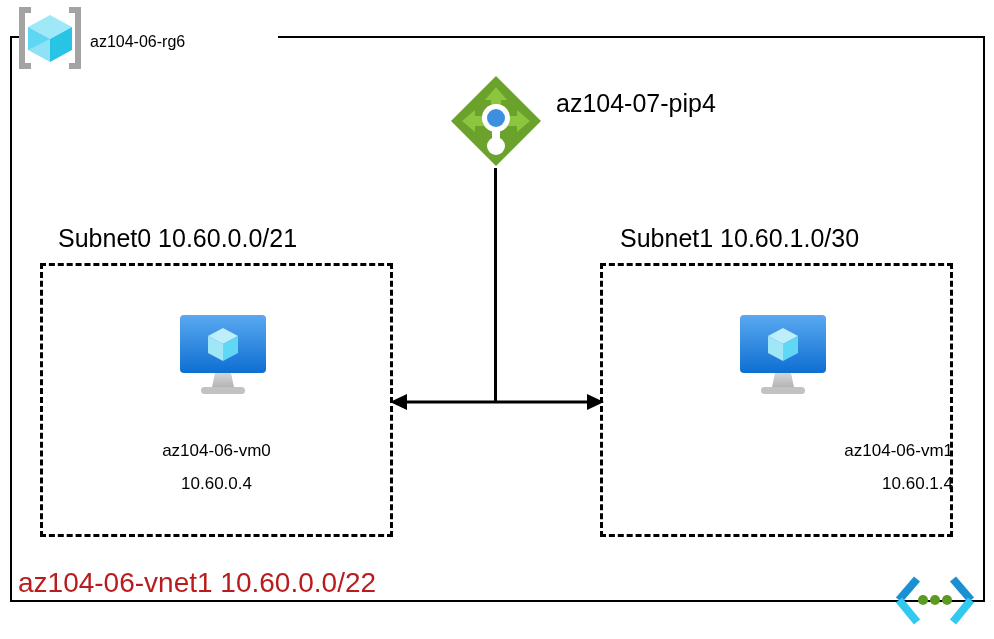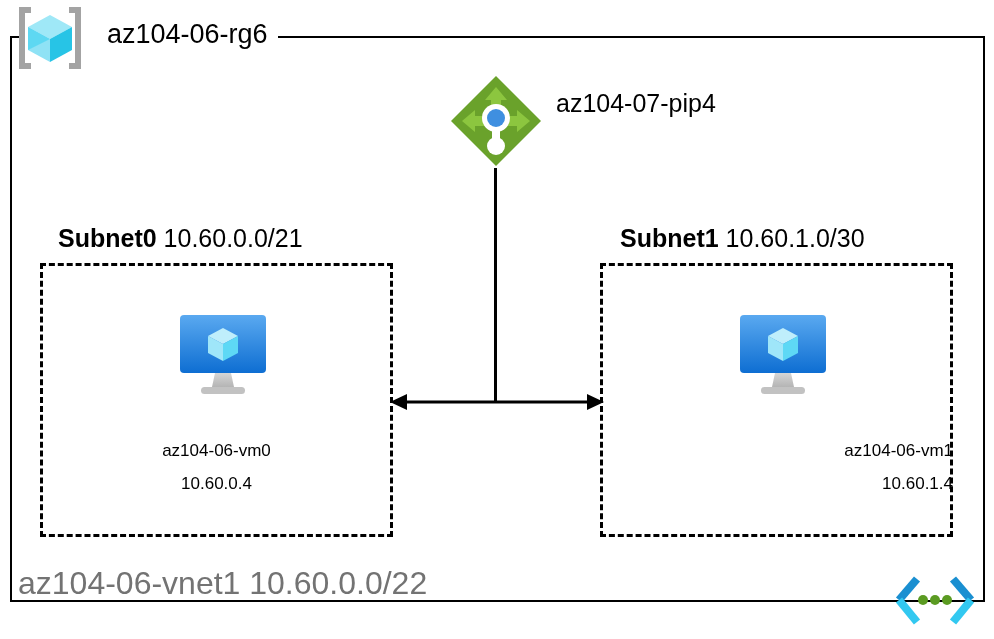--- a/index.html
+++ b/index.html
@@ -68,26 +68,25 @@
     left: 17px;
     top: 6px;
     width: 66px;
     height: 64px;
   }
   .rg-icon svg { display: block; }
 
   .rg-label {
     position: absolute;
     left: 90px;
-    top: 19px;
-    font-size: 27px;
+    top: 27px;
+    font-size: 16px;
     line-height: 30px;
     white-space: nowrap;
     color: #000000;
-    margin-left: 17px;
   }
 
   
   .lb-icon {
     position: absolute;
     left: 449px;
     top: 74px;
     width: 94px;
     height: 96px;
   }
@@ -115,21 +114,21 @@
 
   
   .subnet-title {
     position: absolute;
     font-size: 25px;
     line-height: 32px;
     white-space: nowrap;
     color: #000000;
   }
   .subnet-title .name {
-    font-weight: bold;
+    font-weight: normal;
     margin-top: 13px;
   }
   .subnet-title .cidr {
     font-weight: normal;
   }
   #subnet0-title { left: 58px; top: 222px; }
   #subnet1-title { left: 620px; top: 222px; }
 
   
   .subnet-box {
@@ -171,24 +170,24 @@
     width: 218px;
     height: 32px;
   }
   .subnet-link svg { display: block; }
 
   
   .vnet-label {
     position: absolute;
     left: 18px;
     top: 568px;
-    font-size: 32px;
+    font-size: 28px;
     line-height: 30px;
     white-space: nowrap;
-    color: #737373;
+    color: #b91c1c;
   }
 
   
   .vnet-icon {
     position: absolute;
     left: 893px;
     top: 573px;
     width: 84px;
     height: 56px;
   }

